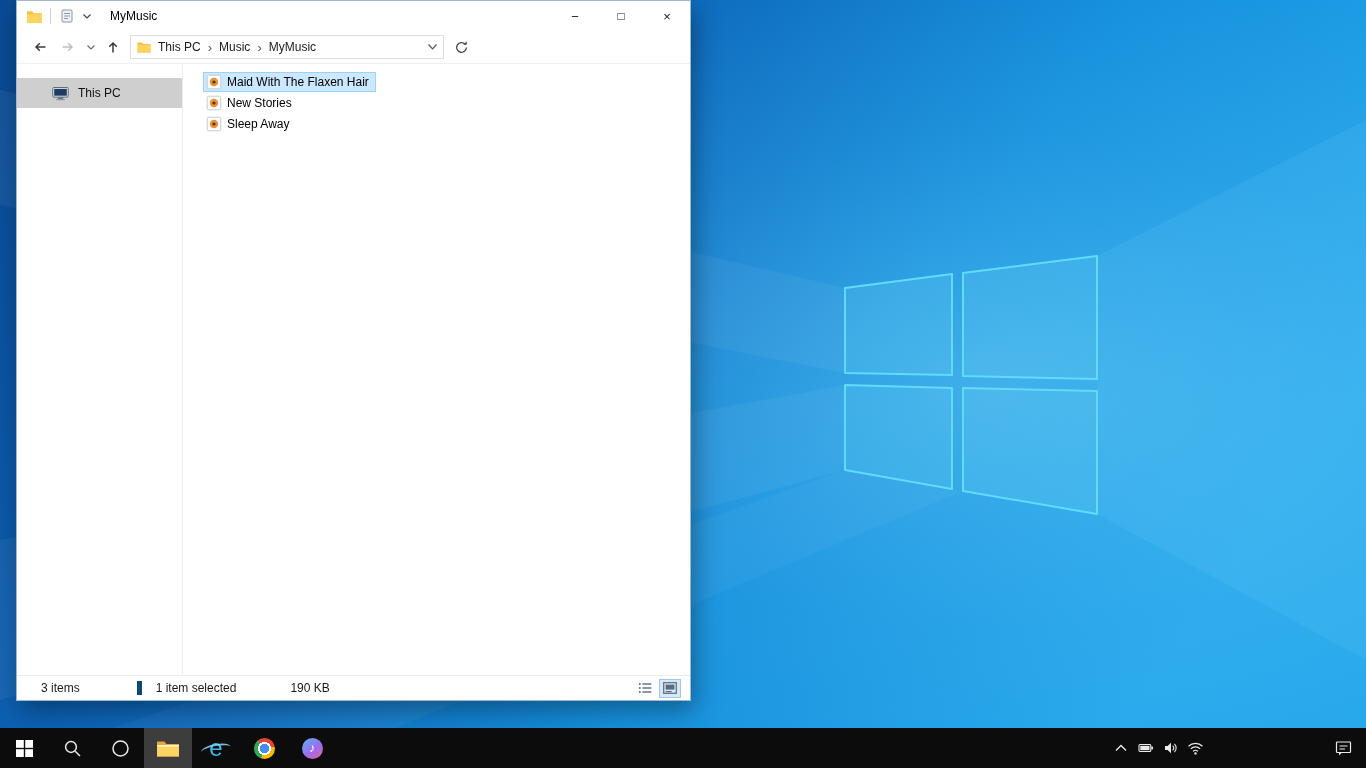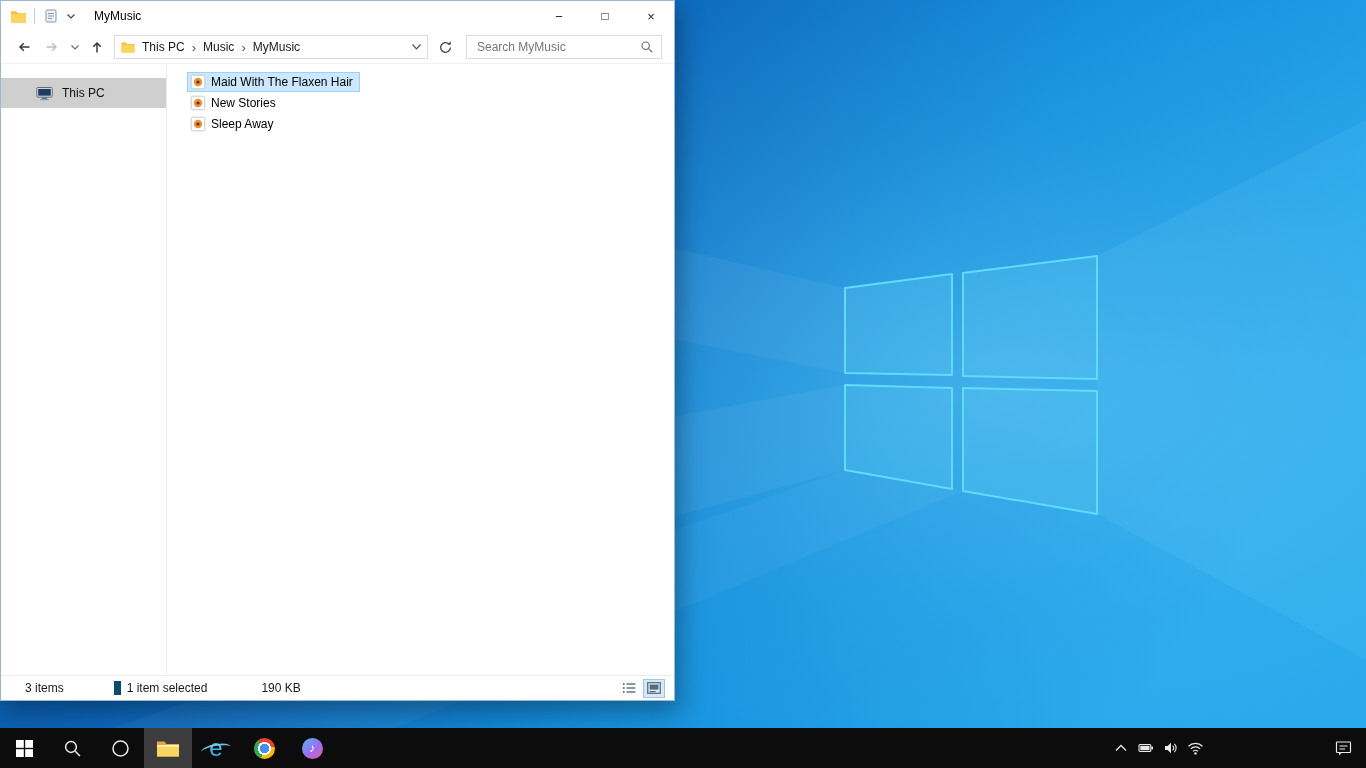--- a/index.html
+++ b/index.html
@@ -10,21 +10,21 @@
     -webkit-font-smoothing:antialiased;
   }
   button { background:none; border:0; padding:0; margin:0; font:inherit; color:inherit;
            display:flex; align-items:center; justify-content:center; cursor:default; }
 
   .desktop { position:relative; width:1366px; height:768px; background:#0d6ab8; }
   .wallpaper { position:absolute; inset:0; z-index:0; }
 
   
   .window {
-    position:absolute; left:0; top:0; width:675px; height:701px; z-index:2;
+    position:absolute; left:16px; top:0; width:675px; height:701px; z-index:2;
     background:#fff; border:1px solid #9db9d2;
     box-shadow:4px 10px 24px rgba(0,0,0,.35);
     display:flex; flex-direction:column;
   }
   .titlebar { flex:0 0 30px; display:flex; align-items:center; padding-left:9px; background:#fff; }
   .tb-sep { width:1px; height:16px; background:#d0d0d0; margin:0 7px; }
   .tb-caret { margin-left:4px; display:flex; }
   .tb-title { font-size:12px; color:#000; margin-left:16px; white-space:nowrap; }
   .win-controls { margin-left:auto; display:flex; height:100%; }
   .wc { width:46px; height:30px; font-size:13px; color:#1a1a1a; }
@@ -60,21 +60,21 @@
   .side-ic { width:18px; height:18px; display:flex; align-items:center; justify-content:center; flex:0 0 18px; }
 
   .filelist { flex:1; padding:8px 0 0 20px; }
   .file-row { display:flex; width:max-content; align-items:center; gap:5px; height:20px;
               padding:0 6px 0 2px; border:1px solid transparent; font-size:12px; color:#000; margin-bottom:1px; }
   .file-row.selected { background:#cce8ff; border-color:#99d1ff; }
   .file-ic { width:16px; height:16px; display:flex; flex:0 0 16px; }
 
   .statusbar { flex:0 0 25px; border-top:1px solid #ececec; display:flex; align-items:center;
                font-size:12px; color:#1a1a1a; padding-left:24px; background:#fff;gap:44px; }
-  .st-sel { margin-left:6px; padding-left:6px; border-left:7px solid #0c4a6e; }
+  .st-sel { margin-left:13px; padding-left:14px; border-left:5px solid #0c4a6e; }
   .st-size { margin-left:10px; }
   .view-toggles { margin-left:auto; display:flex; gap:3px; padding-right:9px; }
   .vt { width:22px; height:19px; border:1px solid transparent; }
   .vt.active { background:#d6e9f8; border-color:#9fc6e6; }
 
   
   .taskbar { position:absolute; left:0; bottom:0; width:1366px; height:40px; background:#0c0c0c;
              display:flex; align-items:stretch; z-index:5; }
   .tk-btn { width:48px; flex:0 0 48px; }
   .tk-btn.active { background:#3d3d3d; }
@@ -198,29 +198,20 @@
         </button>
       </div>
 
       <button class="nav-btn">
         <svg width="15" height="15" viewBox="0 0 16 16">
           <path d="M13.2 8 A5.2 5.2 0 1 1 11.6 4.2" fill="none" stroke="#444" stroke-width="1.4"></path>
           <path d="M13.6 1.4 v3.6 h-3.6 z" fill="#444"></path>
         </svg>
       </button>
 
-      <div class="searchbox">
-        <input placeholder="Search MyMusic" style="">
-        <span style="display:flex">
-          <svg width="14" height="14" viewBox="0 0 16 16">
-            <circle cx="6.5" cy="6.5" r="4.2" fill="none" stroke="#6d6d6d" stroke-width="1.3"></circle>
-            <path d="M9.8 9.8 L14 14" stroke="#6d6d6d" stroke-width="1.3"></path>
-          </svg>
-        </span>
-      </div>
     </div>
 
     <div class="win-body">
 
       <aside class="sidebar">
         <div class="side-item selected">
           <span class="side-ic">
             <svg width="17" height="15" viewBox="0 0 17 15">
               <rect x="0.8" y="1.5" width="15.4" height="9.6" rx="1" fill="#dfe7ee" stroke="#5d6d7c"></rect>
               <rect x="2.2" y="2.9" width="12.6" height="6.8" fill="#1e3c5f"></rect>

